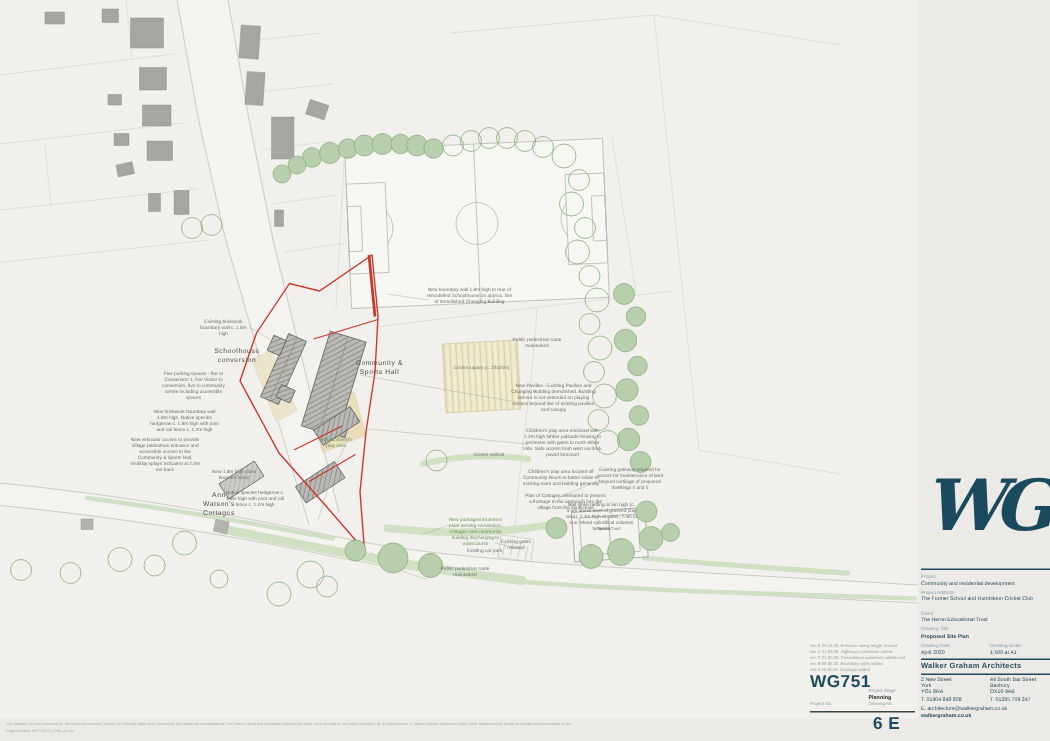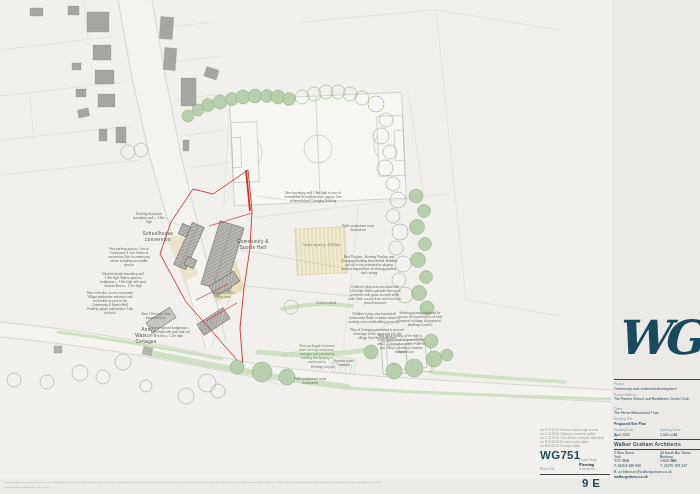--- a/index.html
+++ b/index.html
@@ -313,18 +313,18 @@
   <div>rev. C 21.09.20. Consultation comments addressed</div>
   <div>rev. B 08.06.20. Boundary notes added</div>
   <div>rev. A 05.06.20. Drainage added</div>
 </div>
 <div class="ov nb-lbl" style="left:579px;top:459px;">Project Stage</div>
 <div class="ov" style="left:579px;top:462.5px;font-size:3.6px;font-weight:bold;color:#2b2b29;">Planning</div>
 <div class="ov nb-lbl" style="left:540px;top:468px;">Project No.</div>
 <div class="ov nb-lbl" style="left:579px;top:468px;">Drawing No.</div>
 <div class="rule thin" style="left:540px;top:473.5px;width:70px;background:#444;"></div>
 <div class="ov nb-big" style="left:540px;top:448px;">WG751</div>
-<div class="ov nb-big" style="left:582px;top:475.5px;">9 E</div>
+<div class="ov nb-big" style="left:582px;top:475.5px;">6 E</div>
 
 <div class="ov footer" style="left:4px;top:481px;width:530px;">This drawing has been produced for The Heron Educational Trust for the Planning stage of the Community and residential development at The Former School and Humbleton Cricket Club and is not to be used for any other purpose or by any other person. © Walker Graham Architects Limited 2020. Measurements should be checked and guaranteed on site.</div>
 <div class="ov footer" style="left:4px;top:485.5px;width:530px;">Origin filename: WG751(011)_Plan_A1.pln</div>
 
 </div>
 
 </body></html>

